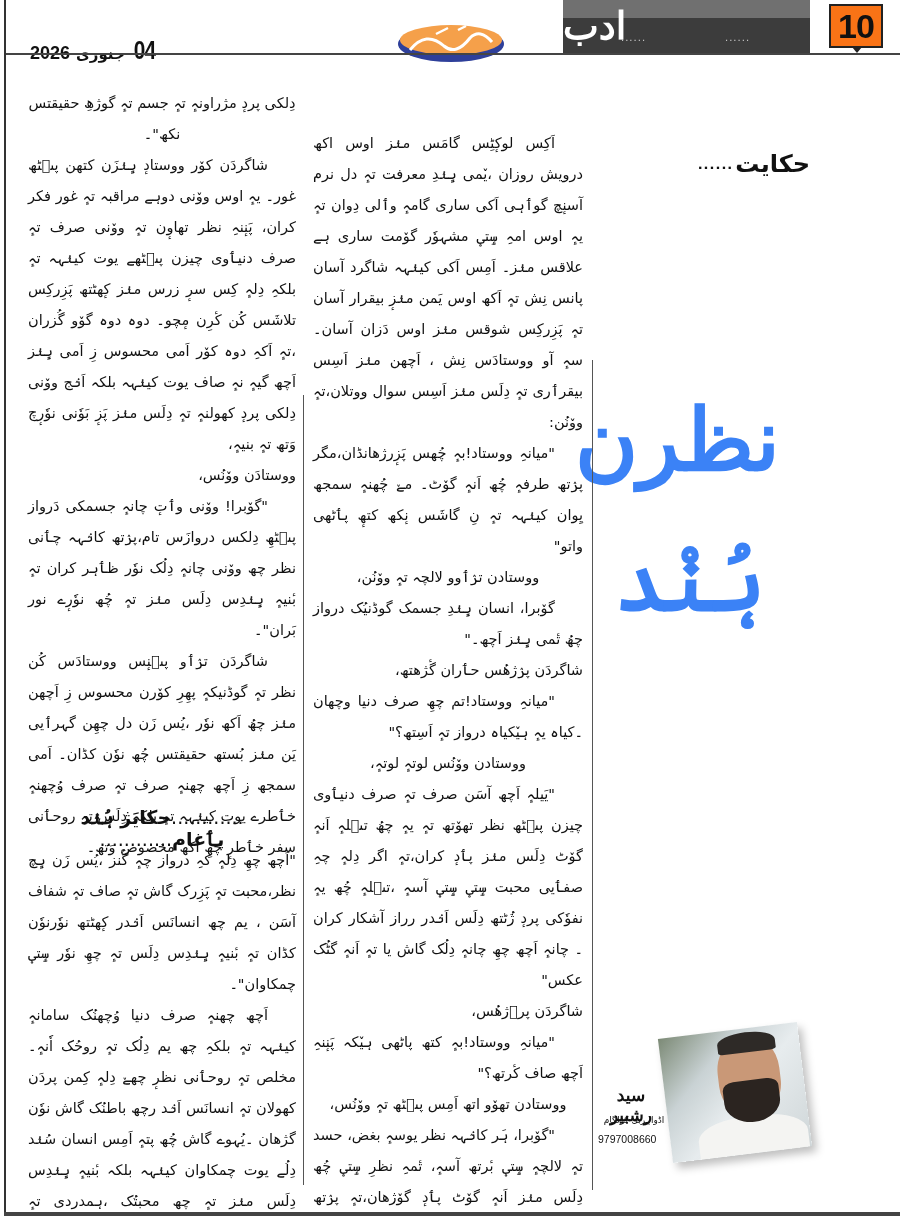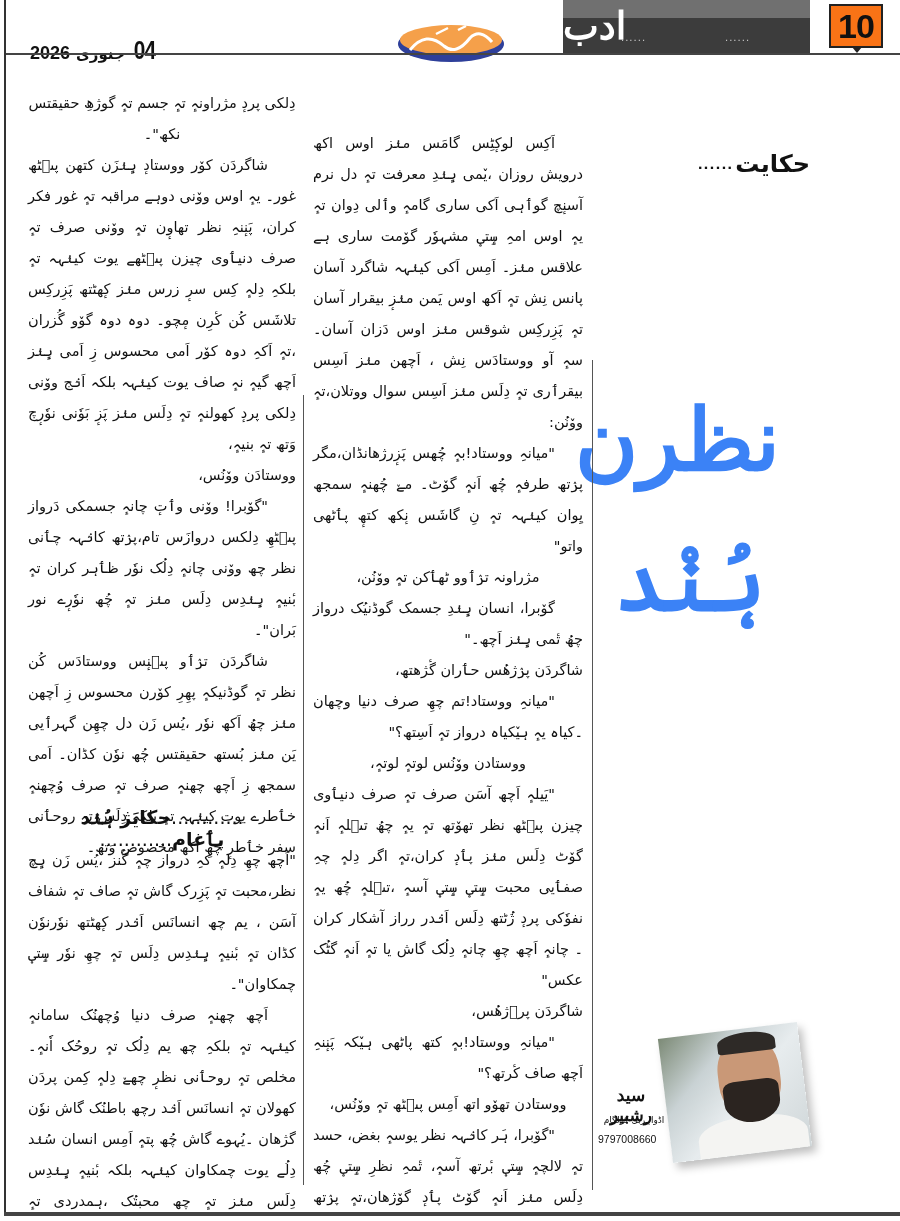--- a/index.html
+++ b/index.html
@@ -93,21 +93,21 @@
   <div>نظرن</div>
   <div>ہُنْد</div>
 </div>
 
 <div class="vrule" style="left:592px;top:360px;height:830px"></div>
 <div class="vrule" style="left:303px;top:395px;height:790px"></div>
 
 <div class="col col-mid" id="col-mid">
     <p class="indent">اَکِس لوکٕٹِس گامَس منٛز اوس اکھ درویش روزان ،یٚمی ہٕنٛدِ معرفت تہٕ دل نرم آسنٕچ گوٲہی اَکی ساری گامہٕ وٲلی دِوان تہٕ یہٕ اوس امہِ سٟتؠ مشہوٗر گوٚمت ساری ہے علاقس منٛز۔ اَمِس اَکی کینٛہہ شاگرد آسان پانس نِش تہٕ اَکھ اوس یَمن منٛزٕ بیقرار آسان تہٕ پَزِرکِس شوقس منٛز اوس دَزان آسان۔ سہٕ آو ووستادَس نِش ، اَچھن منٛز اَسِس بیقرٲری تہٕ دِلَس منٛز اَسِس سوال ووتلان،تہٕ ووٚنُن:</p>
     <p class="indent">"میانہِ ووستاد!بہٕ چُھس پَزٕرژھانڈان،مگر پرٛتھ طرفہٕ چُھ اَنہٕ گوٚٹ۔ مےٚ چُھنہٕ سمجھ یِوان کینٛہہ تہٕ نِ گاشَس نٕکھ کتھٕ پٲٹھی واتو"</p>
-    <p class="center">مژراونہ ترٛٲوو ٹھٲکن تہٕ ووٚنُن،</p>
+    <p class="center">ووستادن ترٛٲوو لالچہ تہٕ ووٚنُن،</p>
     <p class="indent">گوٚبرا، انسان ہٕنٛدِ جسمک گوڈنیُک درواز چھُ تٔمی ہٕنٛز اَچھ۔"</p>
     <p>شاگردَن پرٛژھُس حٲران گٔژھتھ،</p>
     <p class="indent">"میانہِ ووستاد!تم چھِ صرف دنیا وچھان ۔کیاہ یہٕ ہیٚکیاہ درواز تہٕ اَسِتھ؟"</p>
     <p class="center">ووستادن ووٚنُس لوتہٕ لوتہٕ،</p>
     <p class="indent">"یَیلہٕ اَچھ آسَن صرف تہٕ صرف دنیٲوی چیزن پٮ۪ٹھ نظر تھوٚتھ تہٕ یہٕ چھُ تٮ۪لہٕ اَنہٕ گوٚٹ دِلَس منٛز پٲدٕ کران،تہٕ اگر دِلہٕ چہِ صفٲیی محبت سٟتؠ سٟتؠ آسہٕ ،تٮ۪لہٕ چُھ یہٕ نفوٗکی پردٕ ژُٹتھ دِلَس اَنٛدر رراز آشکار کران ۔ چانہٕ اَچھ چھِ چانہٕ دِلُک گاش یا تہٕ اَنہٕ گٹُک عکس"</p>
     <p>شاگردَن پرٛژھُس،</p>
     <p class="indent">"میانہِ ووستاد!بہٕ کتھ پاٹھی ہیٚکہ پَنٕنہِ اَچھ صاف کٔرتھ؟"</p>
     <p class="center">ووستادن تھوٚو اتھ اَمِس پٮ۪ٹھ تہٕ ووٚنُس،</p>
     <p class="indent">"گوٚبرا، ہَر کانٛہہ نظر یوسہٕ بغض، حسد تہٕ لالچہٕ سٟتؠ بٔرتھ آسہٕ، تٔمہِ نظرِ سٟتؠ چُھ دِلَس منٛز اَنہٕ گوٚٹ پٲدٕ گوٚژھان،تہٕ پرٛتھ کانٛہہ سو نظر یوسہٕ محبت، ہمدردی تہٕ پَزِرکِس تلاشَس منٛز آسہٕ سو چھےٚ دِلَس منٛز نوٗر پٲدٕ کران۔ چانہٕ اَچھ یوتاہ تہٕ صاف تہٕ مخلص آسَن تہٕ تٔمہِ سٟتؠ ہن چانہٕ</p>
   </div>

